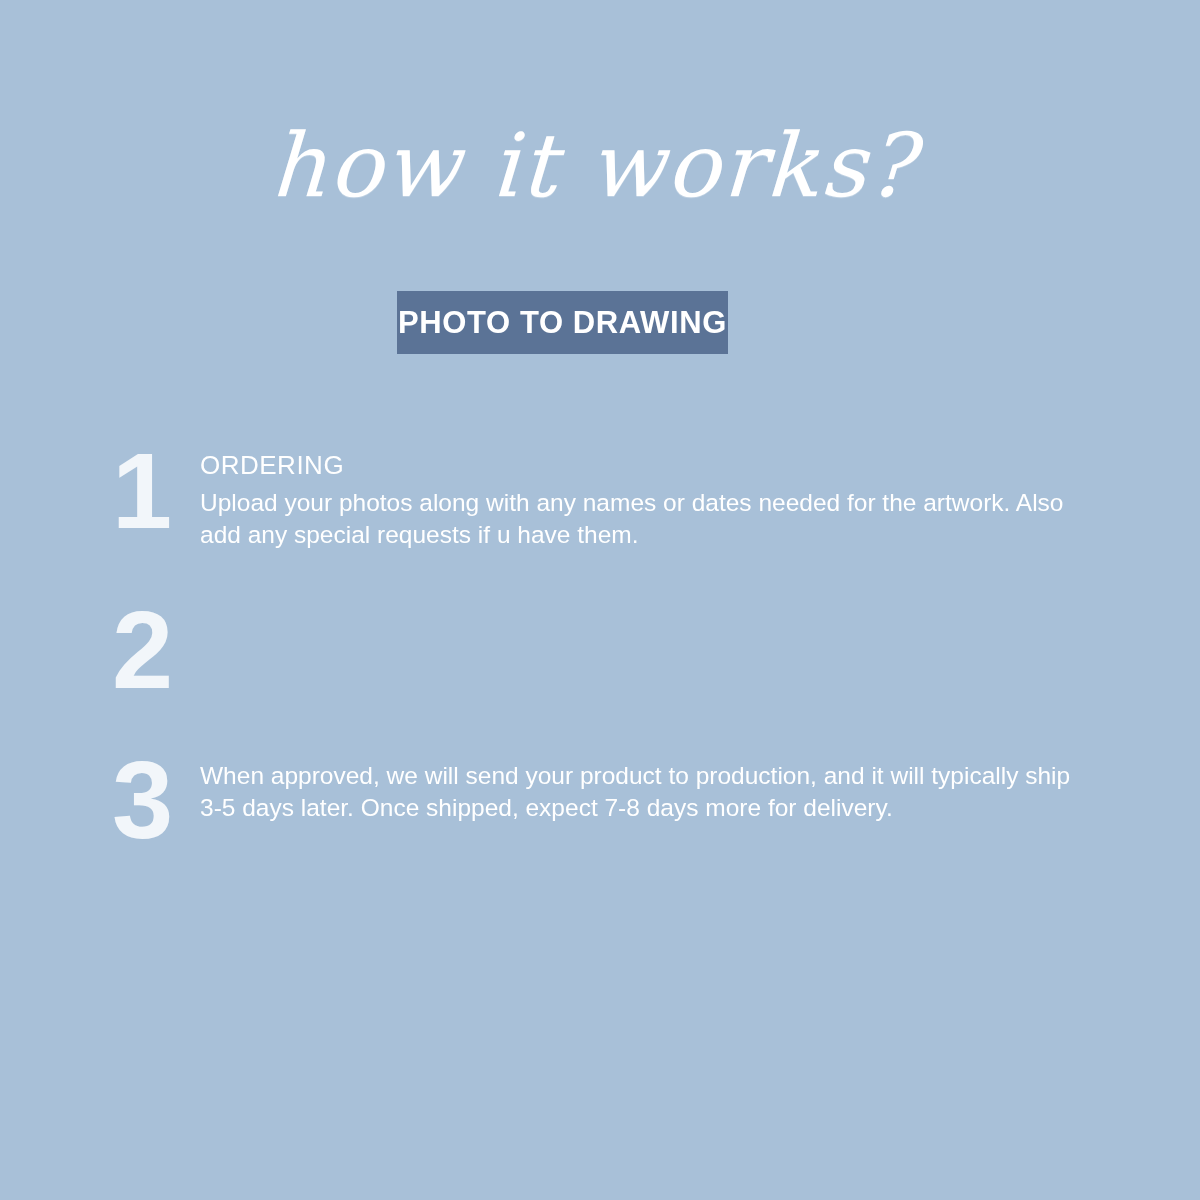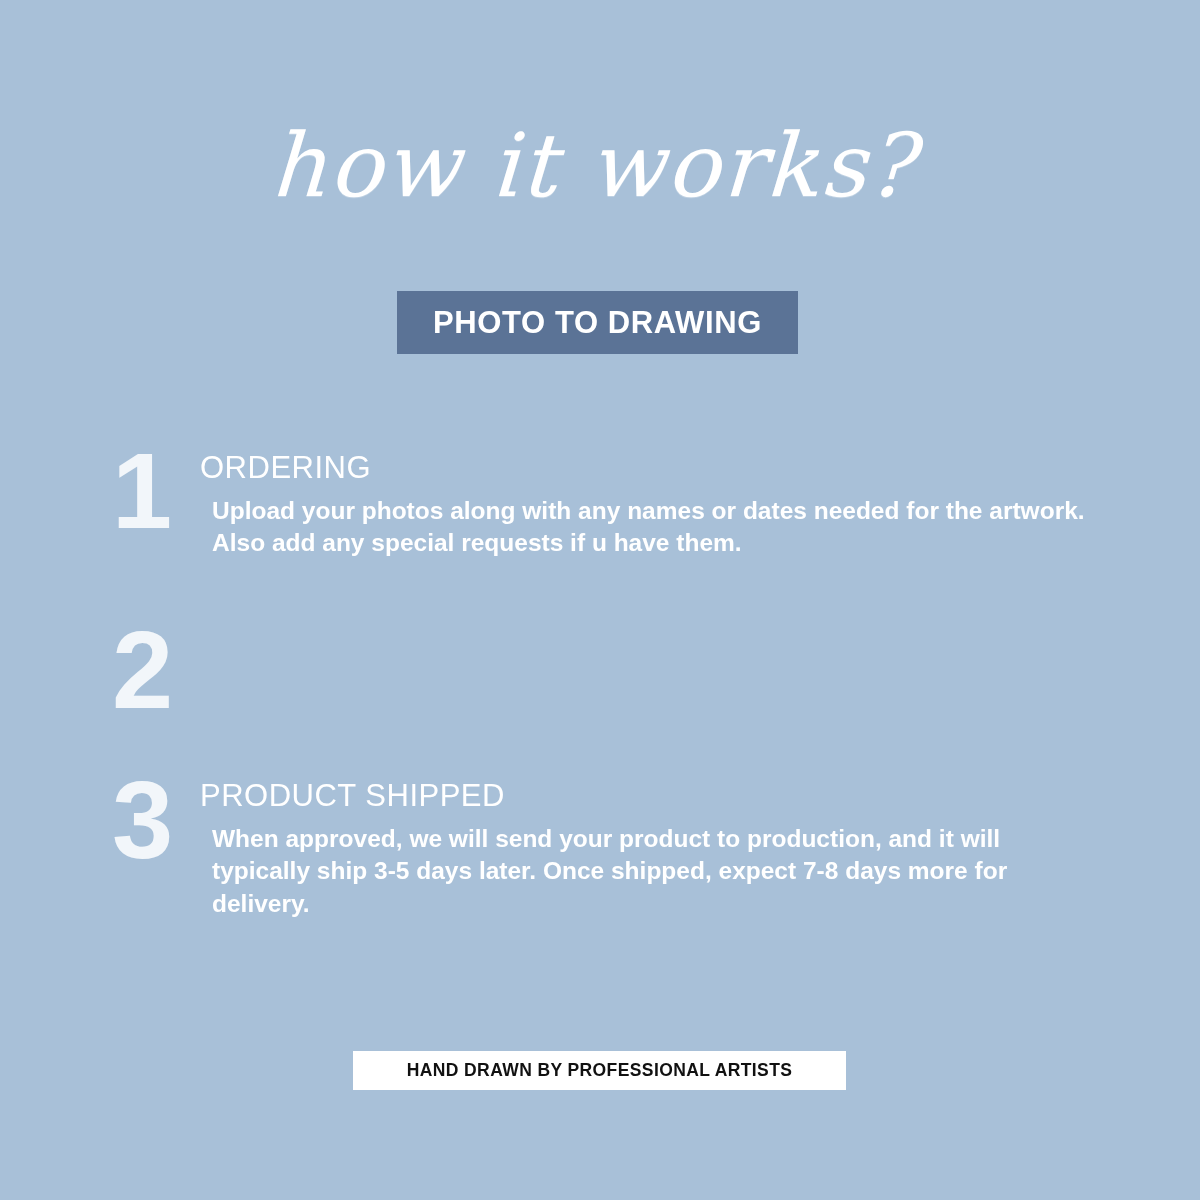--- a/index.html
+++ b/index.html
@@ -38,21 +38,21 @@
     letter-spacing: 2px;
     transform: skewX(-6deg);
     text-shadow: 0 1px 0 rgba(255,255,255,0.25);
   }
 
   
   .title-banner {
     position: absolute;
     top: 291px;
     left: 397px;
-    width: 401px;
+    width: 331px;
     height: 63px;
     background: #5b7396;
     display: flex;
     align-items: center;
     justify-content: center;
   }
   .title-banner span {
     color: #ffffff;
     font-size: 31px;
     font-weight: 700;
@@ -79,32 +79,32 @@
     line-height: 0.95;
     text-align: left;
     letter-spacing: -2px;
   }
   .step-body {
     flex: 1 1 auto;
     padding-top: 12px;
   }
   .step-title {
     color: #ffffff;
-    font-size: 31px;
+    font-size: 26px;
     font-weight: 400;
     letter-spacing: 0.5px;
     margin: 0 0 9px 0;
     line-height: 1;
   }
   .step-text {
     color: #ffffff;
     font-size: 24.5px;
-    font-weight: 700;
+    font-weight: 400;
     line-height: 1.32;
-    margin: 12px;
+    margin: 0;
     max-width: 880px;
   }
   .step-2 .step-number { font-size: 110px; }
   .step-3 .step-number { font-size: 110px; }
 
   
   .footer-banner {
     position: absolute;
     top: 1051px;
     left: 353px;
@@ -145,24 +145,20 @@
 
     <div class="step step-2">
       <div class="step-number">2</div>
       <div class="step-body">
       </div>
     </div>
 
     <div class="step step-3">
       <div class="step-number">3</div>
       <div class="step-body">
-        <p class="step-title">PRODUCT SHIPPED</p>
         <p class="step-text">When approved, we will send your product to production, and it will typically ship 3-5 days later. Once shipped, expect 7-8 days more for delivery.</p>
       </div>
     </div>
 
   </div>
 
-  <div class="footer-banner">
-    <span>HAND DRAWN BY PROFESSIONAL ARTISTS</span>
-  </div>
 
 </div>
 
 </body></html>

